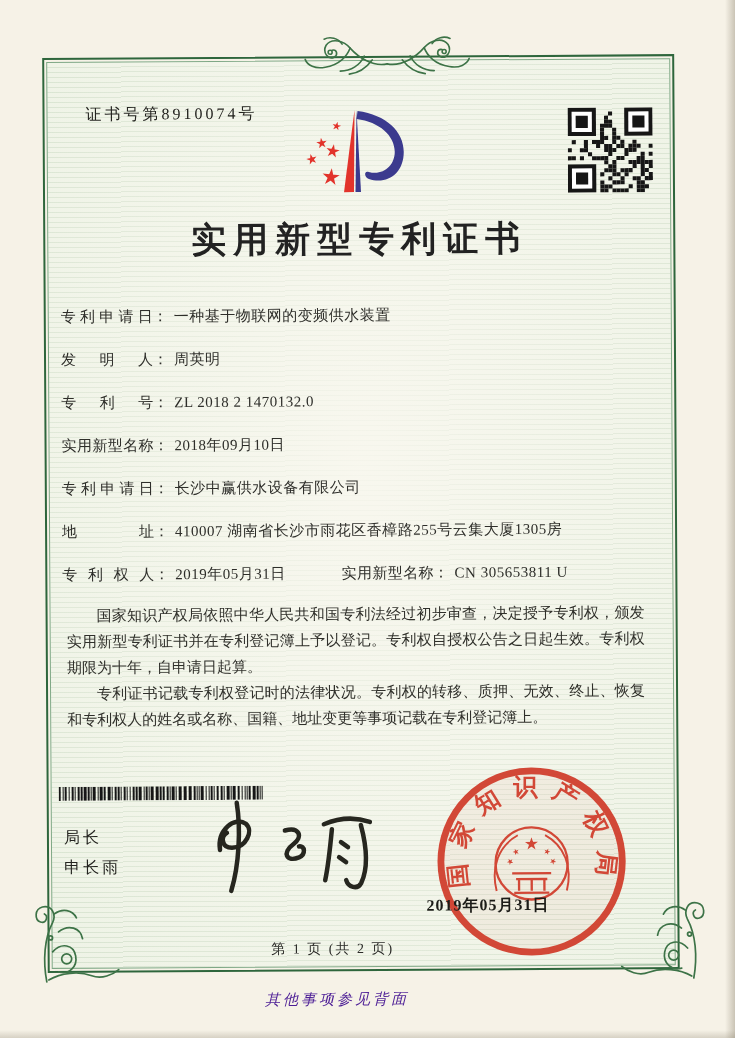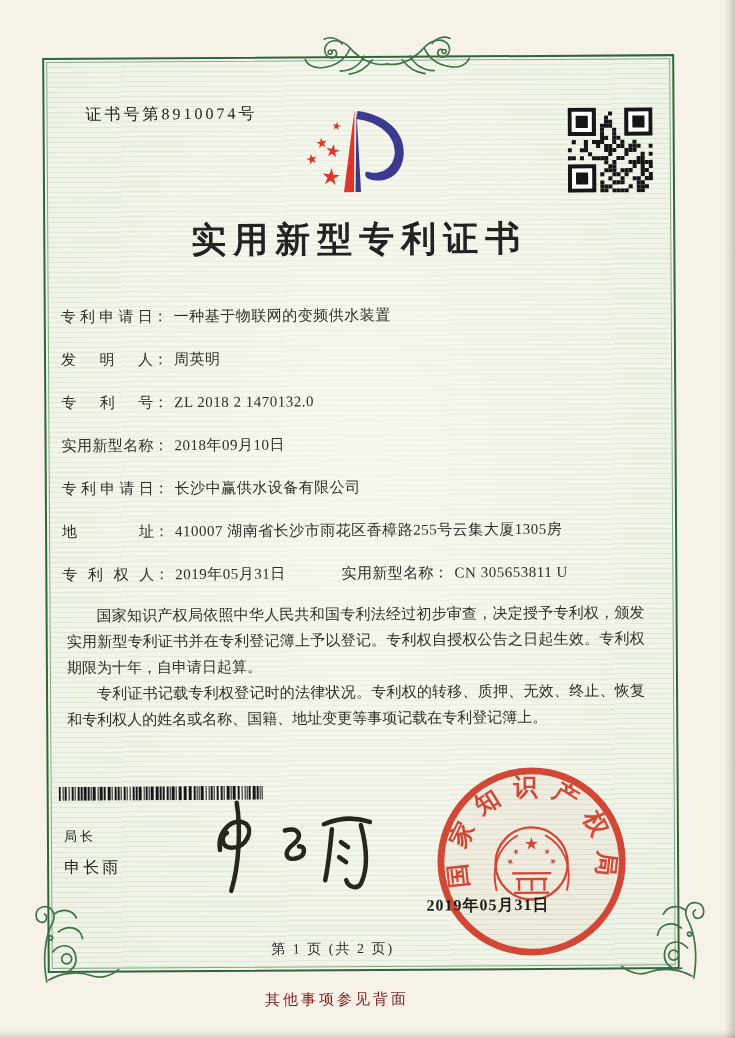--- a/index.html
+++ b/index.html
@@ -46,32 +46,32 @@
   .colon{display:inline-block;margin-right:6px;}
   .val{letter-spacing:.5px;}
   .row2{display:inline-block;margin-left:52px;}
 
   .paras{position:absolute;left:66px;top:601px;width:578px;font-size:15px;
     line-height:26px;text-align:justify;color:#2f2f2a;}
   .paras p{margin:0;text-indent:2em;}
 
   .barcode{position:absolute;left:57px;top:785px;width:208px;height:14px;}
 
-  .signer{position:absolute;left:62px;top:826px;font-size:13px;letter-spacing:3px;color:#23231f;}
+  .signer{position:absolute;left:62px;top:826px;font-size:16px;letter-spacing:3px;color:#23231f;}
   .signer-name{position:absolute;left:62px;top:856px;font-size:16px;letter-spacing:3px;color:#23231f;text-align:right;}
   .signature{position:absolute;left:188px;top:794px;width:200px;height:105px;}
 
   .seal{position:absolute;left:432px;top:765px;width:195px;height:195px;opacity:.92;}
   .seal-date{position:absolute;left:424px;top:896px;font-size:16px;font-weight:600;
     letter-spacing:1px;color:#1c1c18;z-index:5;}
 
   .page-info{position:absolute;left:45px;top:940px;width:570px;text-align:center;
     font-size:14px;letter-spacing:2px;color:#2b2b28;}
-  .back-note{position:absolute;left:262px;top:990px;font-size:15px;
-    letter-spacing:3px;color:#7f1d1d;}
+  .back-note{position:absolute;left:262px;top:990px;font-size:15px;font-style:italic;
+    letter-spacing:3px;color:#4c1d95;}
 </style>
 </head>
 <body>
 
 <div id="sheet">
 
   <div class="frame">
     <div class="frame-inner">
       <div class="frame-wash"></div>
     </div>

